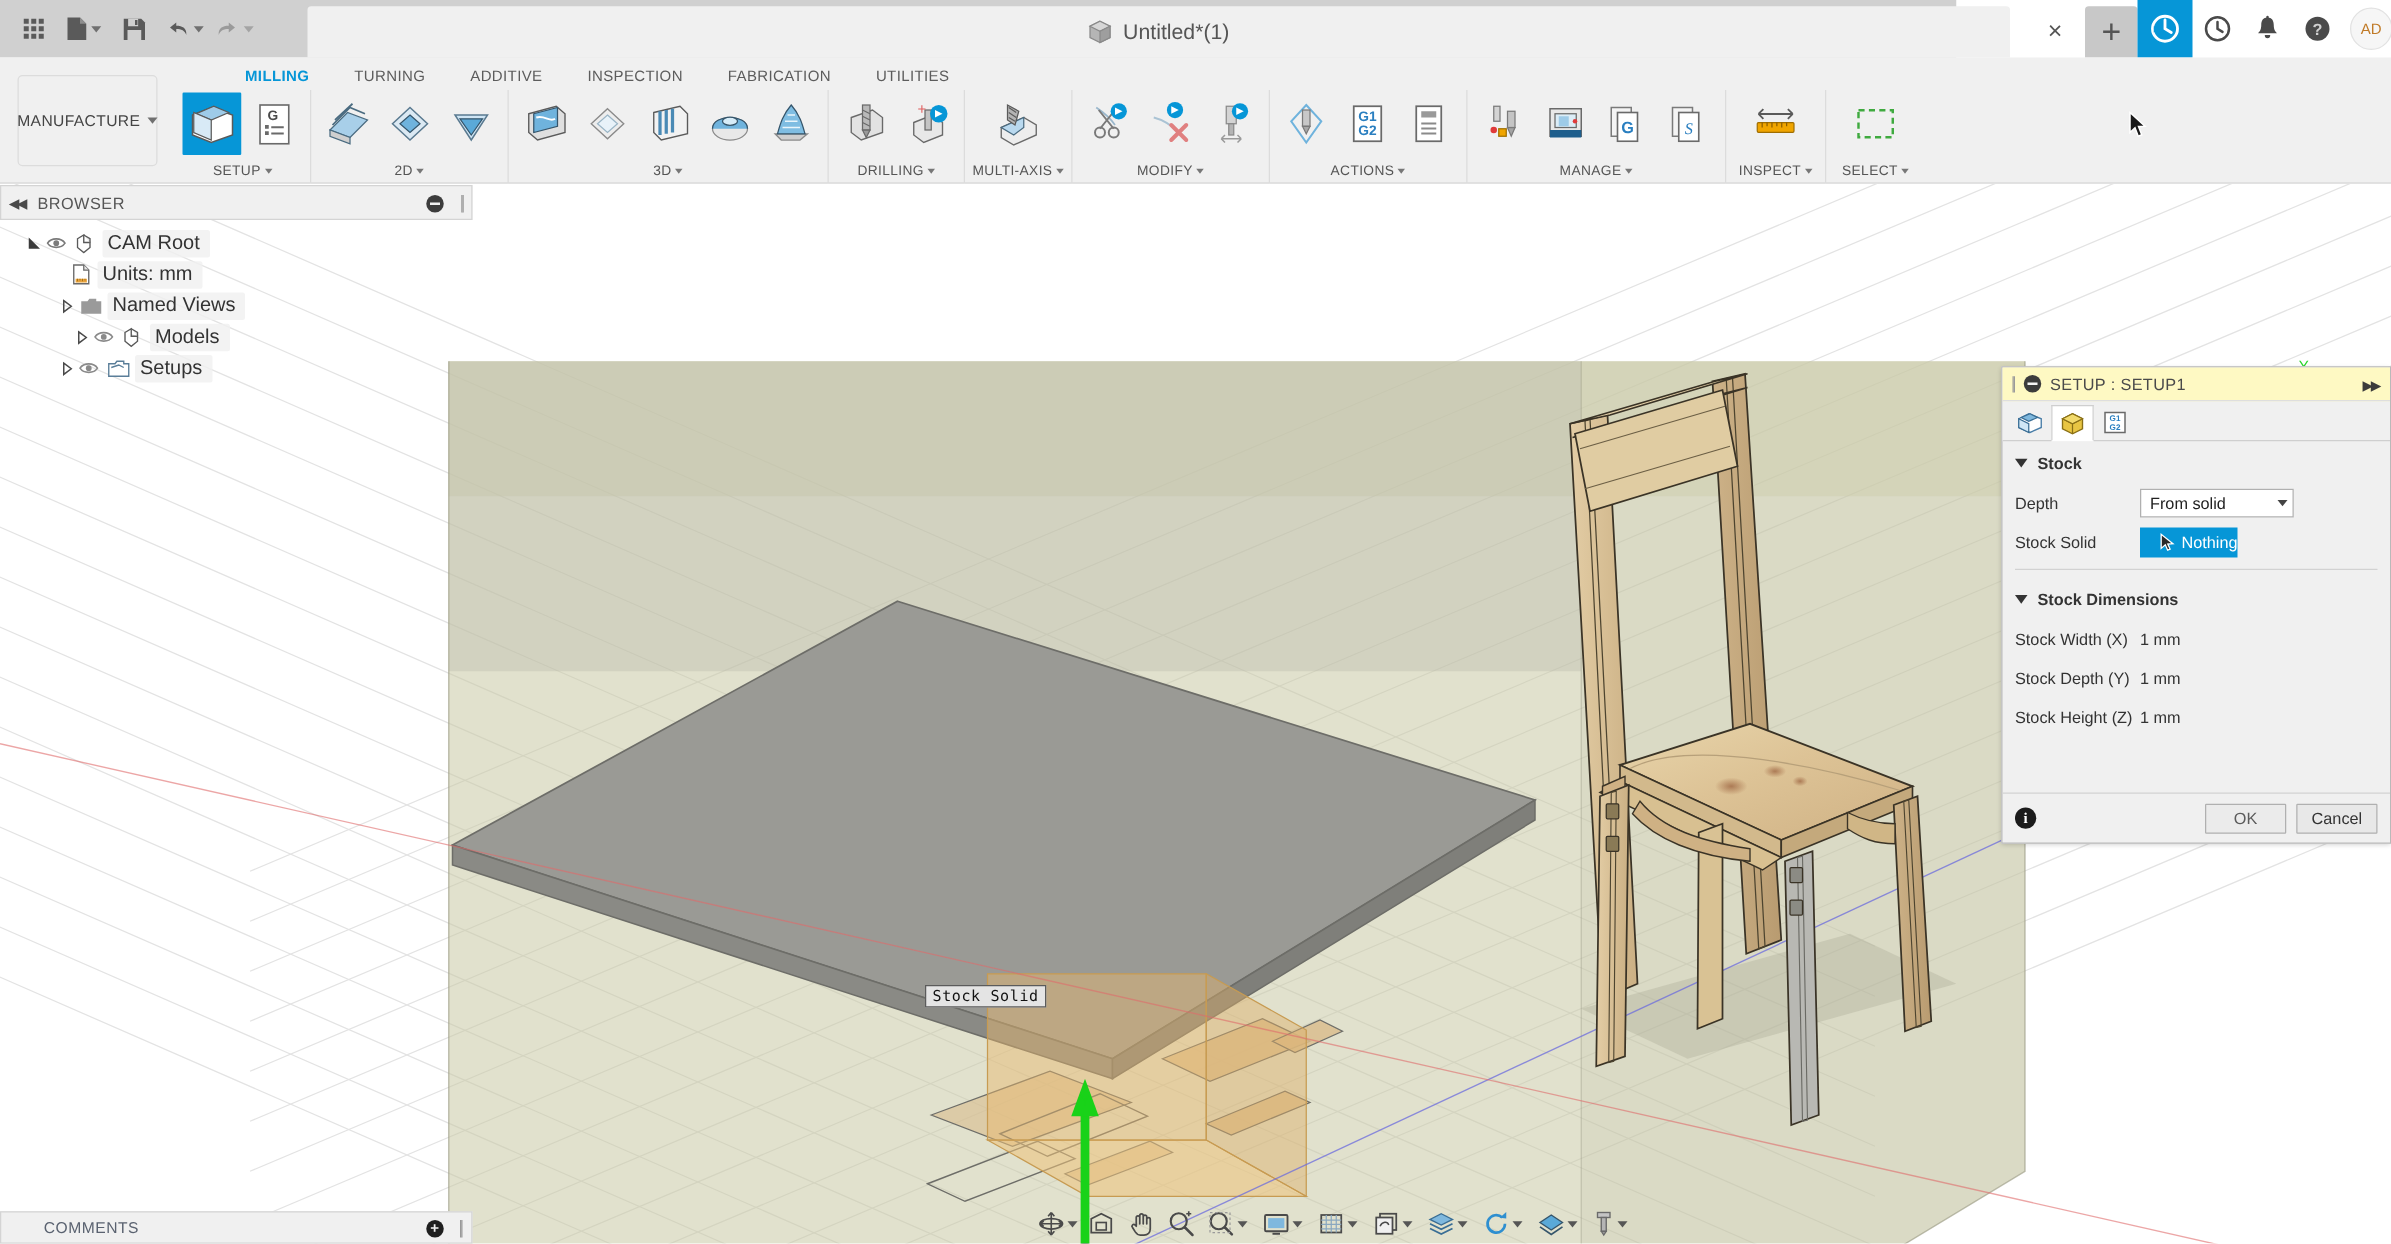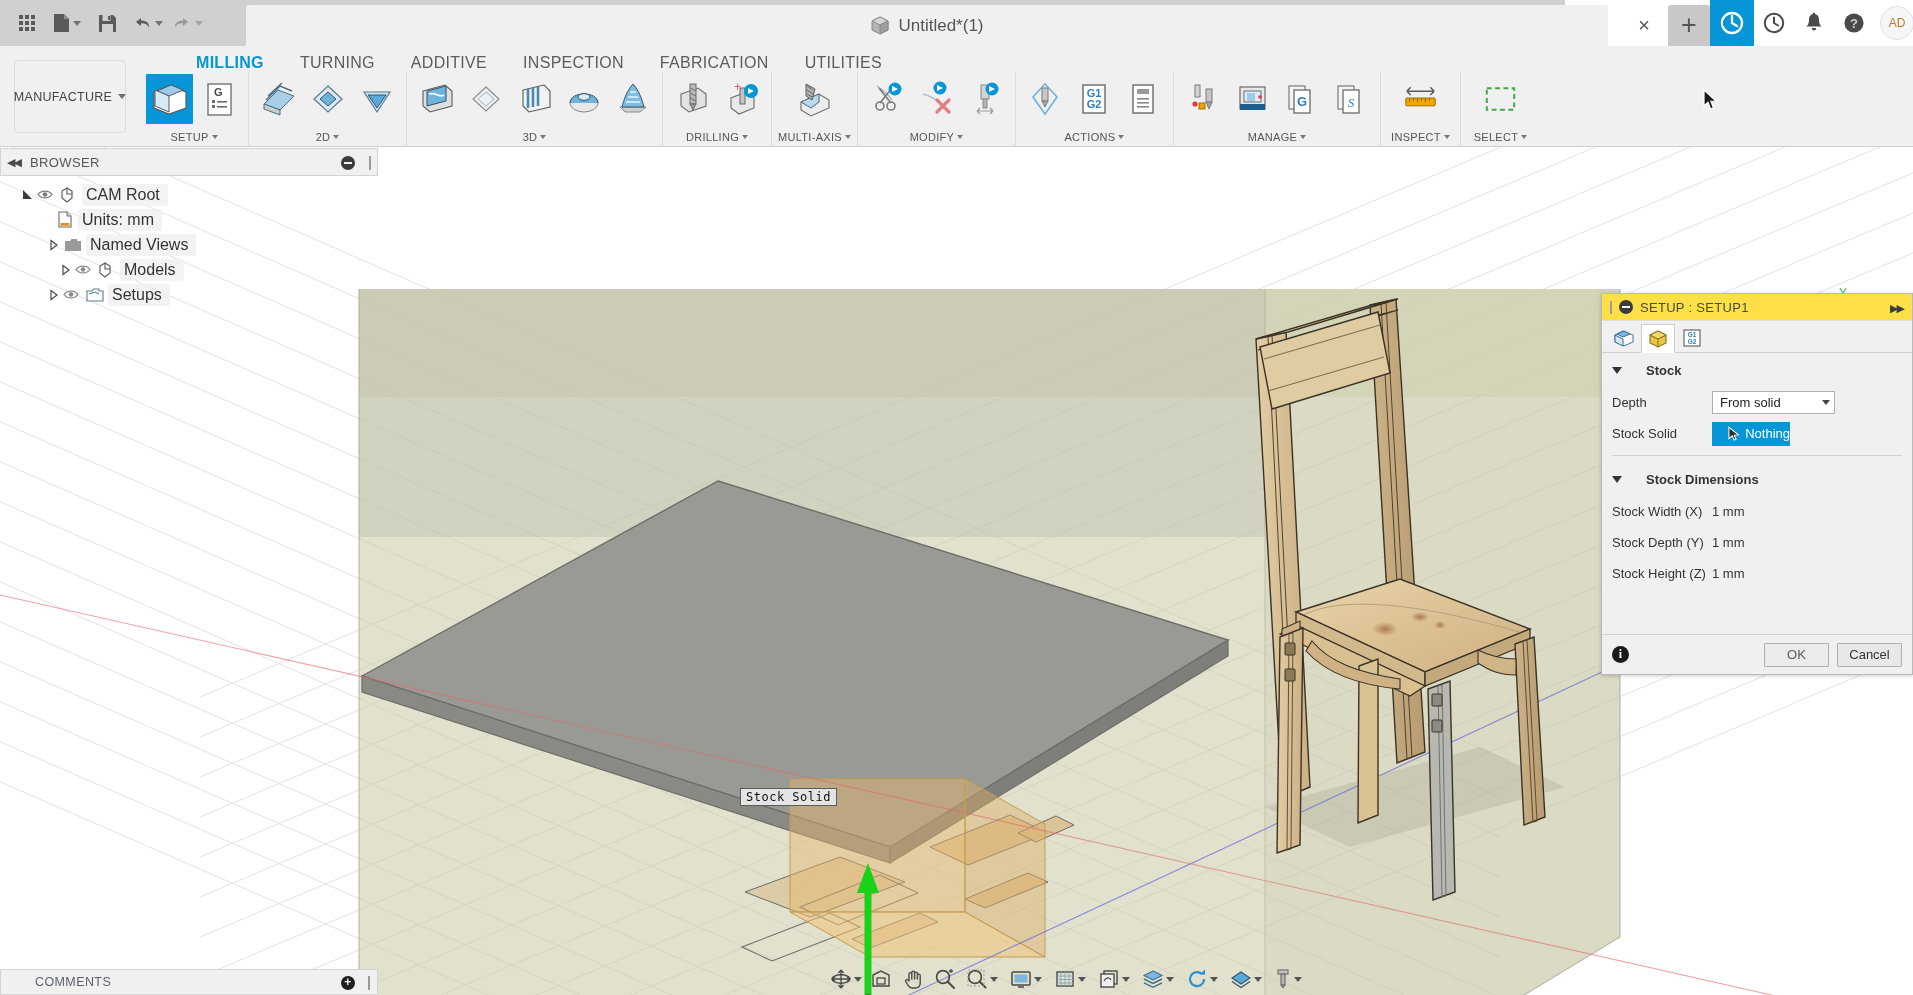--- a/index.html
+++ b/index.html
@@ -51,21 +51,21 @@
     border:1px solid #e2e2e2;
   }
 
   
   .ribbon {
     position:absolute; left:0; top:46px; width:1913px; height:101px;
     background:#f0f0f0; border-bottom:1px solid #cfcfcf;
   }
   .tabs { position:absolute; left:178px; top:4px; display:flex; gap:0; }
   .tab {
-    font-size:16px; letter-spacing:.3px; color:#5c5c5c; padding:4px 18px; cursor:pointer;
+    font-size:12px; letter-spacing:.3px; color:#5c5c5c; padding:4px 18px; cursor:pointer;
   }
   .tab.active { color:#0696d7; font-weight:bold; }
 
   .workspace-sel {
     position:absolute; left:14px; top:14px; width:112px; height:73px;
     border:1px solid #dcdcdc; background:#f0f0f0; border-radius:4px;
     display:flex; align-items:center; justify-content:center; cursor:pointer;
   }
   .workspace-sel .ws-label { font-size:12.5px; color:#444; letter-spacing:.3px; }
 
@@ -110,33 +110,33 @@
   .eye { width:22px; display:flex; justify-content:center; }
   .ticon { width:26px; display:flex; justify-content:center; }
 
   
   .dialog {
     position:absolute; left:1601px; top:293px; width:312px; height:382px;
     background:#f0f0f0; border:1px solid #b9b9b9; box-shadow:0 1px 4px rgba(0,0,0,.2);
   }
   .dlg-title {
     height:27px; display:flex; align-items:center; padding-left:8px; gap:7px;
-    font-size:13px; color:#4a4a4a; background:#fde047; border-bottom:1px solid #dedede; letter-spacing:.3px;
+    font-size:13px; color:#4a4a4a; background:#fef9c3; border-bottom:1px solid #dedede; letter-spacing:.3px;
     position:relative;
   }
   .dlg-grip { width:2px;height:13px;border-left:1px solid #9a9a9a;border-right:1px solid #9a9a9a; cursor:col-resize; }
   .dlg-minus { width:14px;height:14px;border-radius:50%;background:#3c3c3c;display:flex;align-items:center;justify-content:center;cursor:pointer;}
   .dlg-minus::after{content:"";width:8px;height:2px;background:#f5f5f5;}
   .dlg-expand { position:absolute; right:9px; top:8px; color:#3c3c3c; font-size:11px; letter-spacing:-2px; cursor:pointer; }
   .dlg-tabs { height:32px; display:flex; align-items:flex-end; padding-left:5px; border-bottom:1px solid #cfcfcf; background:#f0f0f0;}
   .dlg-tab { width:34px;height:29px; display:flex;align-items:center;justify-content:center;
              border:1px solid transparent; cursor:pointer; }
   .dlg-tab.active { background:#fff; border:1px solid #cfcfcf; border-bottom:1px solid #fff; margin-bottom:-1px; }
   .dlg-body { padding:0 10px; }
-  .sec-hdr { display:flex; align-items:center; gap:24px; height:34px; font-size:13px; font-weight:bold; color:#333; cursor:pointer; }
+  .sec-hdr { display:flex; align-items:center; gap:8px; height:34px; font-size:13px; font-weight:bold; color:#333; cursor:pointer; }
   .sec-tri { width:0;height:0;border-left:5px solid transparent;border-right:5px solid transparent;border-top:7px solid #333; }
   .row { display:flex; align-items:center; height:31px; font-size:13px; color:#333; }
   .row .rlabel { width:100px; }
   .select {
     width:123px; height:23px; background:#fff; border:1px solid #b0b0b0;
     display:flex; align-items:center; padding:0 4px 0 7px; font-size:13px; color:#222;
     justify-content:space-between; cursor:pointer;
   }
   .select .scaret { width:0;height:0;border-left:4px solid transparent;border-right:4px solid transparent;border-top:5px solid #444; }
   .pickbtn {

